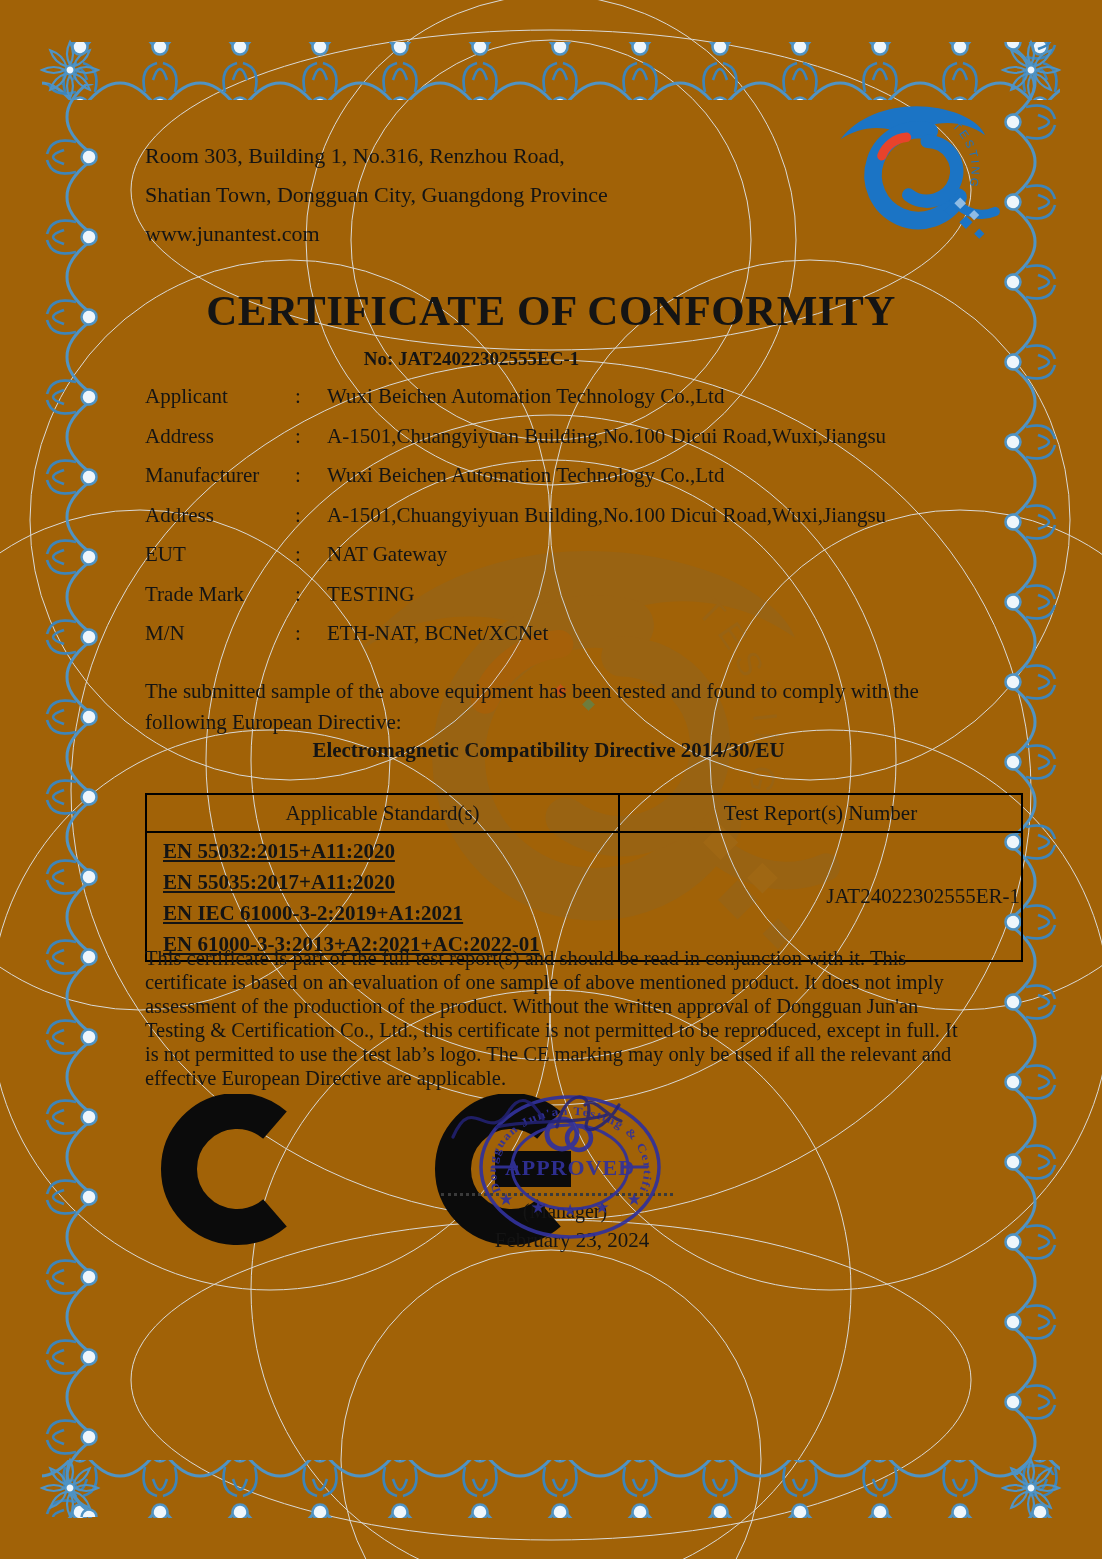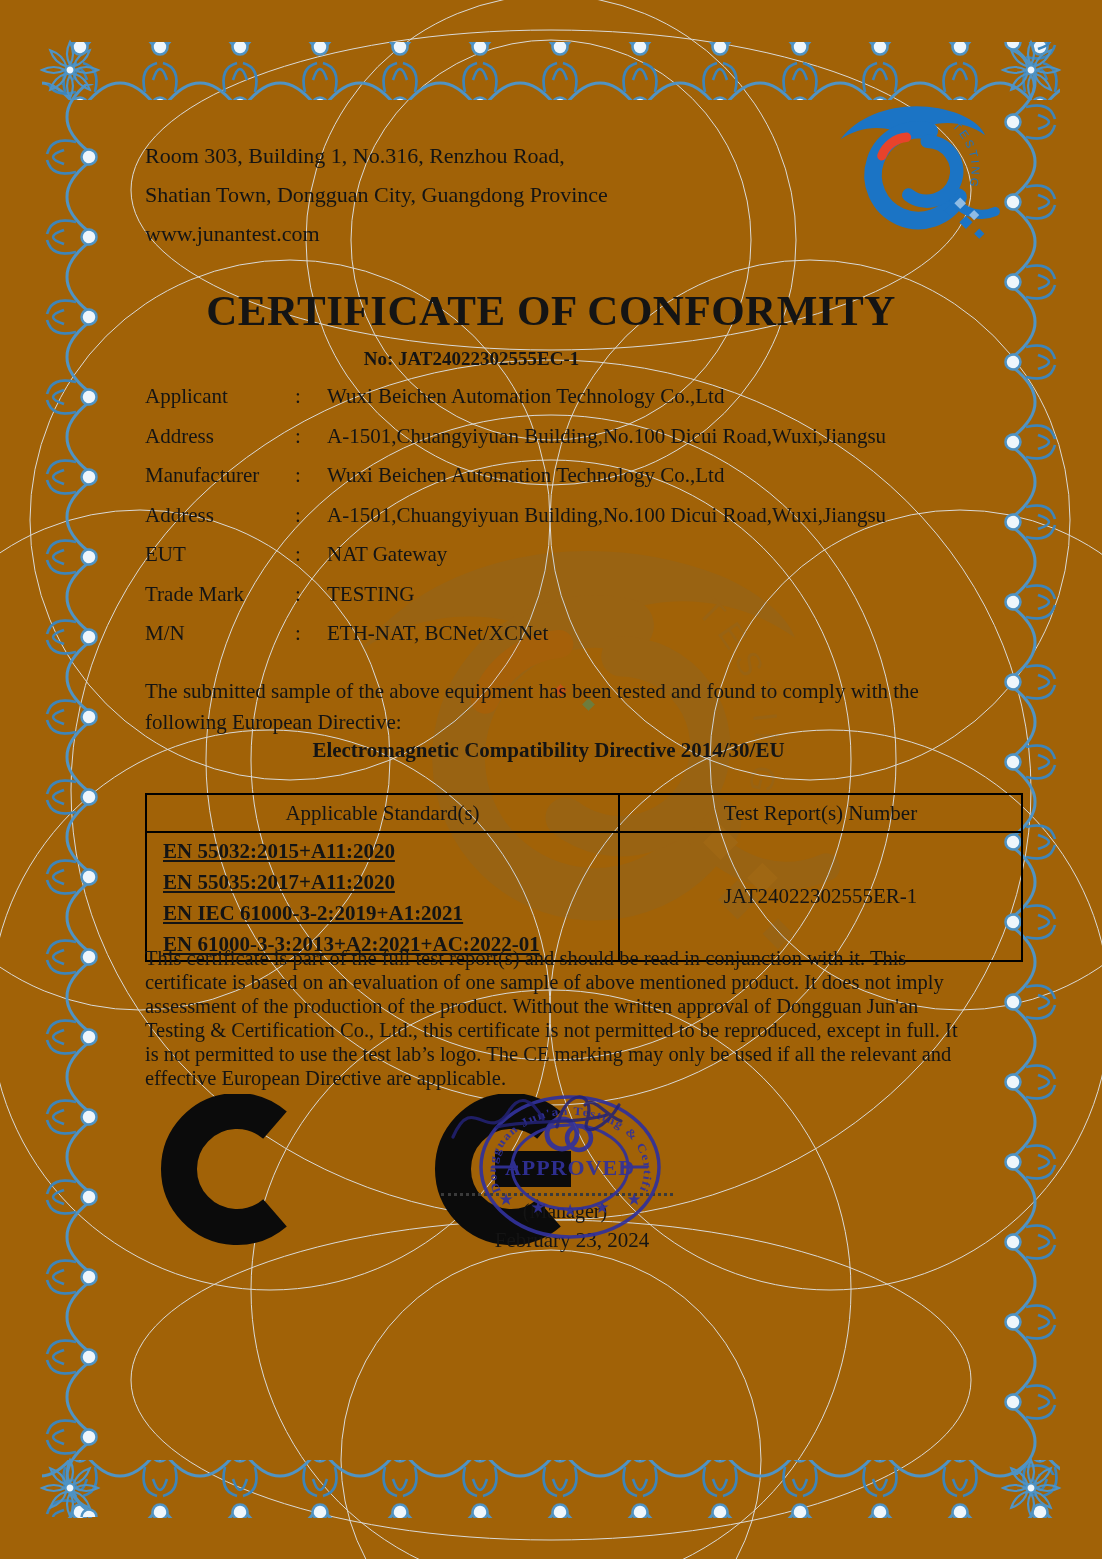--- a/index.html
+++ b/index.html
@@ -25,21 +25,21 @@
   .statement{left:145px;top:676px;width:815px;font-size:21px;line-height:31px;z-index:2;}
   .directive{left:145px;top:738px;width:807px;text-align:center;font-size:21px;font-weight:bold;z-index:2;}
   .stdintro{left:145px;top:768px;width:815px;font-size:21px;z-index:2;}
   
   .stdtable{left:145px;top:793px;width:878px;z-index:2;border-collapse:collapse;}
   .stdtable td,.stdtable th{border:2px solid #000;font-weight:normal;}
   .stdtable th{font-size:21px;height:34px;text-align:center;}
   .th-left{width:54%;}
   .std-cell{padding:3px 0 0 16px;text-decoration:underline;}
   .std-line{font-size:21px;font-weight:bold;line-height:31px;white-space:nowrap;}
-  .report-cell{text-align:center;font-size:21px;font-weight:bold;}
+  .report-cell{text-align:right;font-size:21px;font-weight:bold;}
   
   .disclaimer{left:145px;top:946px;width:815px;font-size:20.5px;line-height:24px;z-index:2;}
   
   .ce{left:155px;top:1094px;width:455px;height:152px;z-index:2;}
   .dotline{left:441px;top:1181px;width:232px;height:12px;border-bottom:3px dotted #3a3a3a;z-index:2;}
   .manager{left:440px;top:1200px;width:250px;text-align:center;font-size:20px;z-index:2;}
   .sigdate{left:432px;top:1228px;width:280px;text-align:center;font-size:21px;z-index:2;}
   .stamp{left:450px;top:1072px;width:240px;height:185px;z-index:3;opacity:.92;}
   .signature{left:435px;top:1075px;width:270px;height:90px;z-index:4;opacity:.85;}
   .bg{left:0;top:0;width:1102px;height:1559px;z-index:0;}

